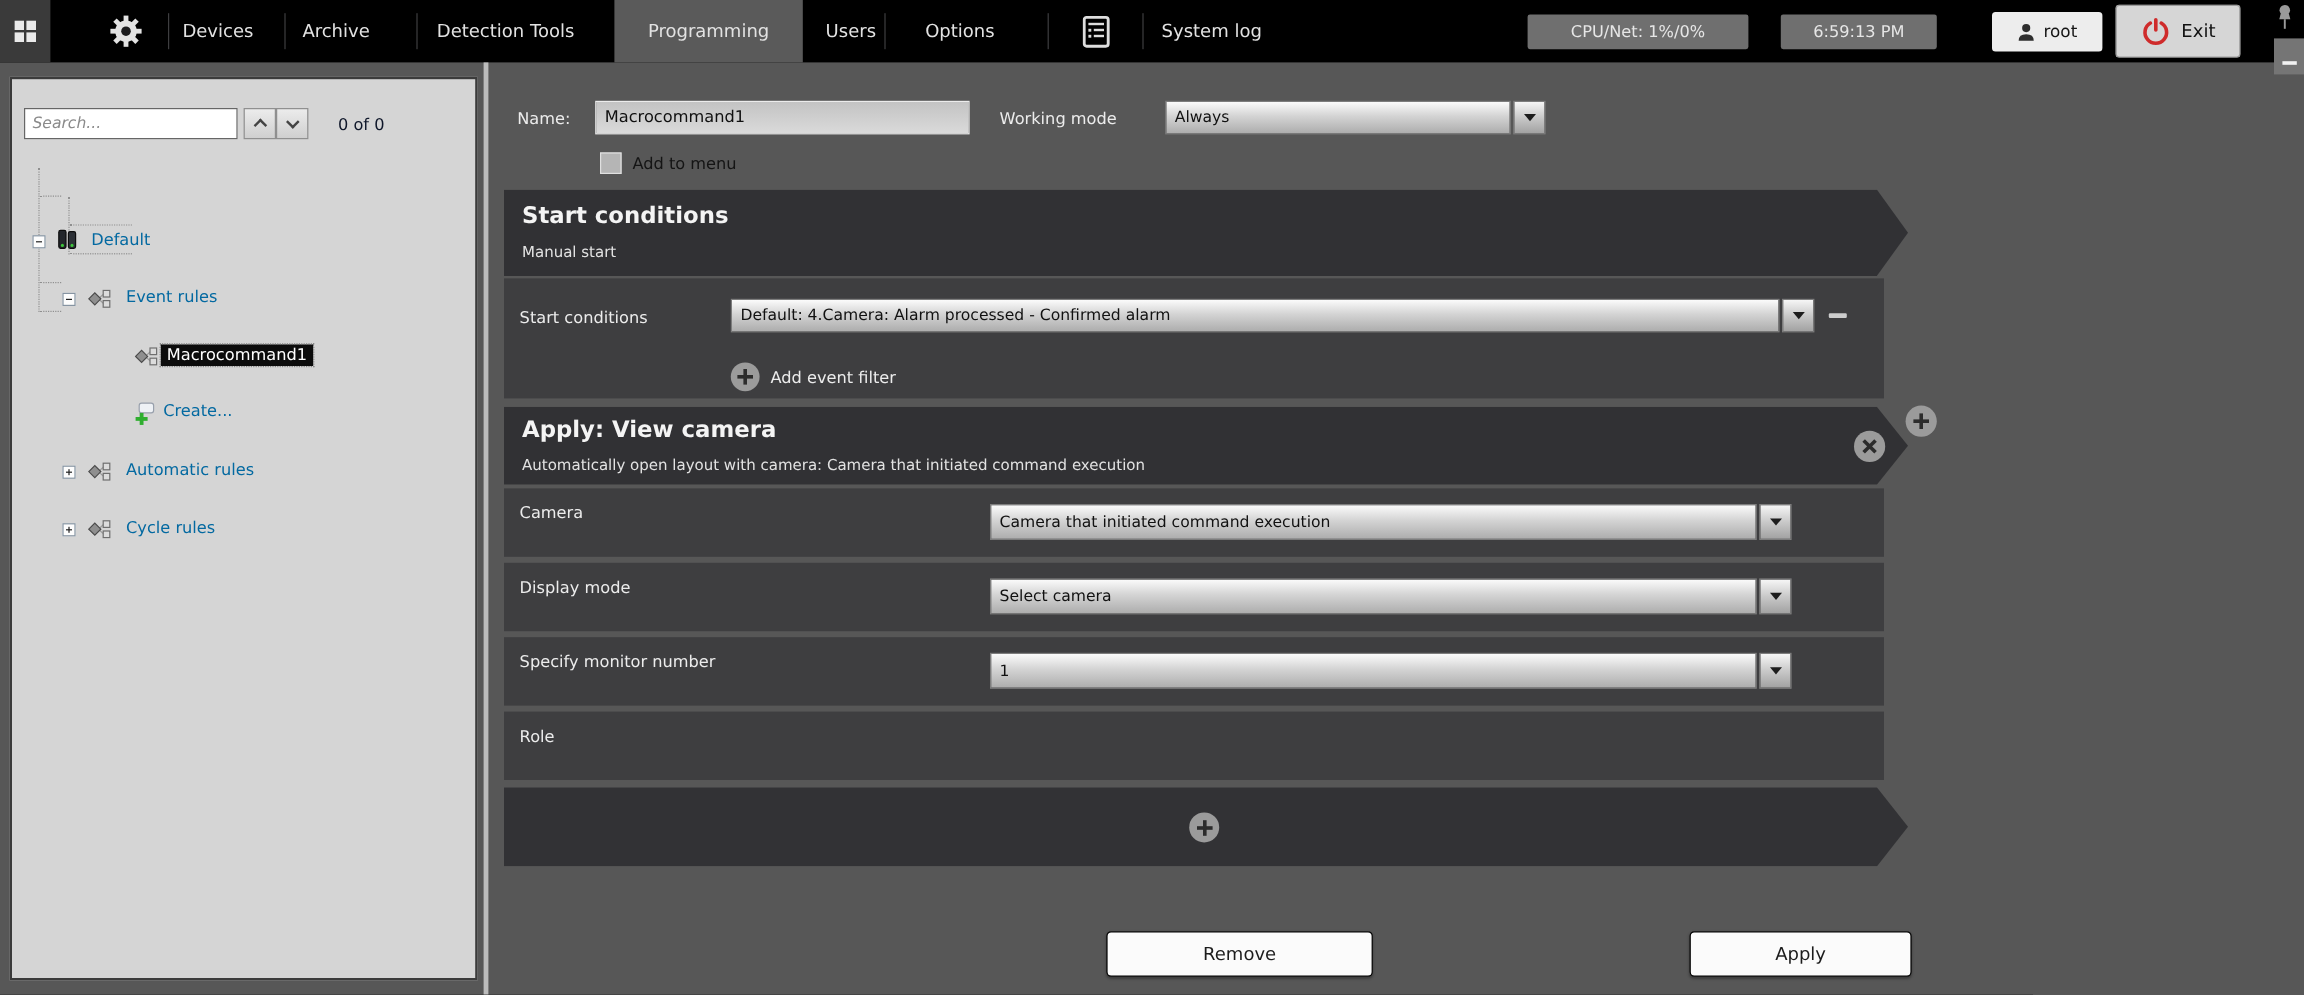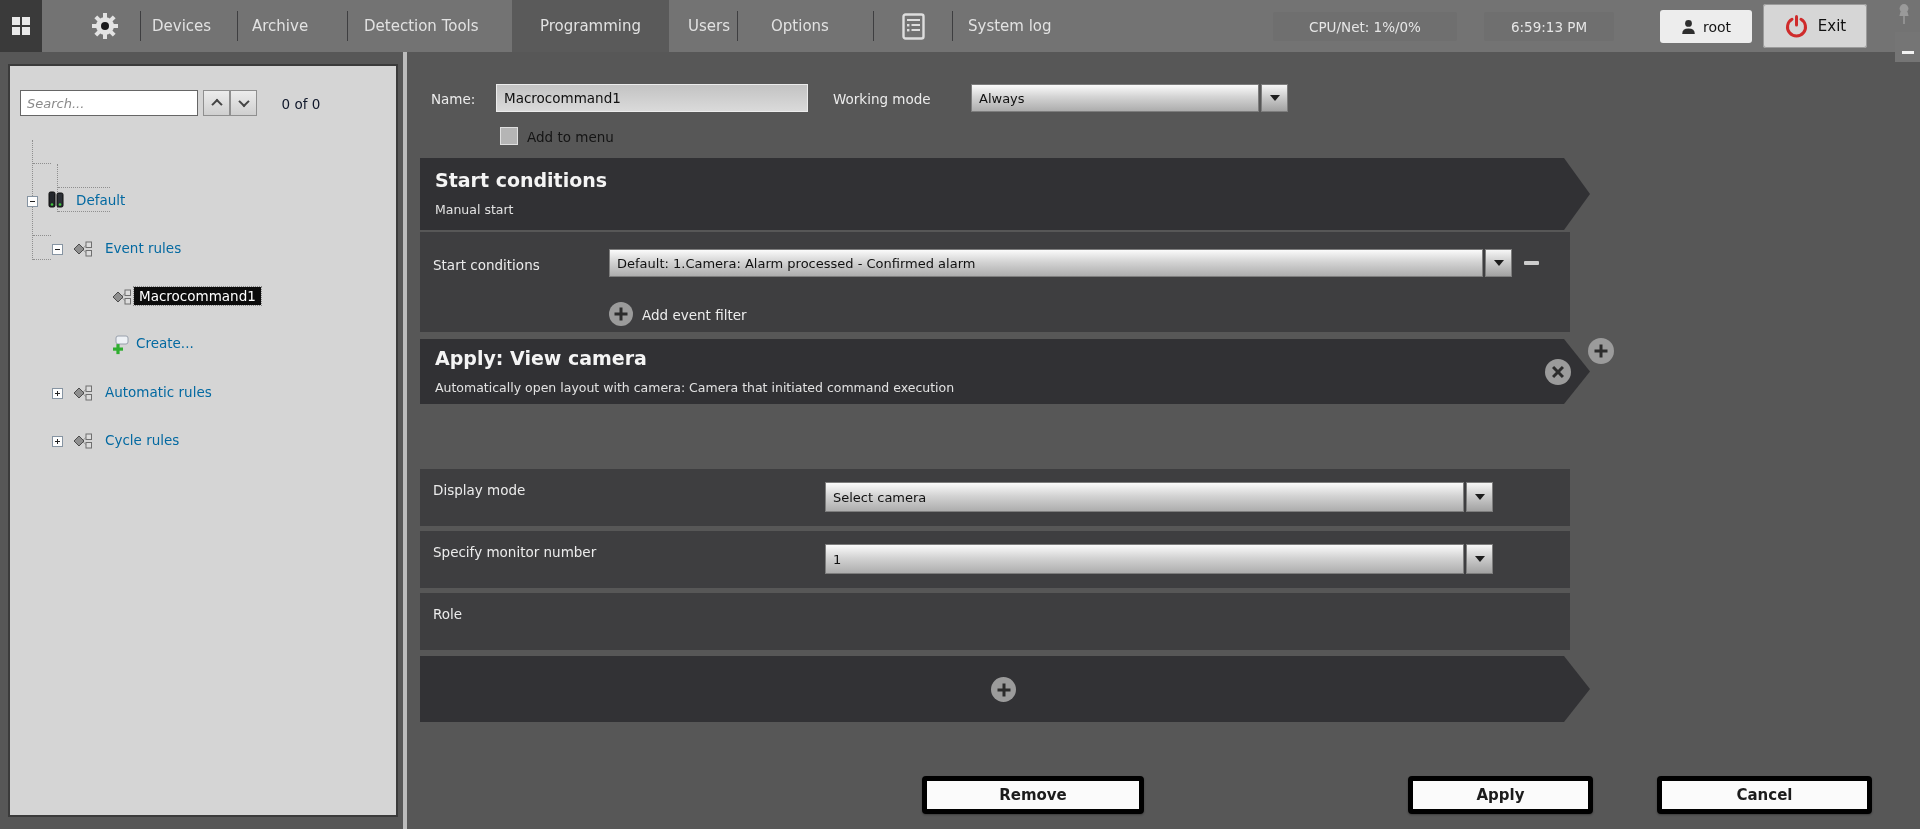--- a/index.html
+++ b/index.html
@@ -1,20 +1,20 @@
 <!DOCTYPE html>
 <html><head>
 <meta charset="utf-8">
 <style>
   html,body{margin:0;padding:0;background:#2a2a2a;}
   *{box-sizing:border-box;font-family:"DejaVu Sans","Liberation Sans",sans-serif;}
   .screen{position:relative;width:1920px;height:829px;background:#575757;overflow:hidden;}
 
   
-  .topbar{position:absolute;left:0;top:0;width:1920px;height:52px;background:#737373;}
+  .topbar{position:absolute;left:0;top:0;width:1920px;height:52px;background:#000000;}
   .appsbtn{position:absolute;left:0;top:0;width:42px;height:52px;background:#3a3a3a;display:flex;align-items:center;justify-content:center;}
   .gear{position:absolute;left:90px;top:11px;}
   .navsep{position:absolute;top:11px;width:1px;height:30px;background:#3e3e40;}
   .navitem{position:absolute;top:0;height:52px;line-height:52px;color:#e2e2e2;font-size:15px;white-space:nowrap;cursor:default;}
   .navtab-active{position:absolute;left:512px;top:0;width:157px;height:52px;background:#5a5a5a;text-align:center;}
   .logicon{position:absolute;left:902px;top:13px;}
   .pillbtn{position:absolute;border-radius:2px;background:#6f6f6f;color:#e6e6e6;font-size:13.5px;display:flex;align-items:center;justify-content:center;white-space:nowrap;}
   .rootbtn{position:absolute;left:1660px;top:10px;width:92px;height:33px;background:#ededed;border-radius:3px;color:#151515;font-size:14px;display:flex;align-items:center;justify-content:center;gap:7px;}
   .exitbtn{position:absolute;left:1763px;top:4px;width:104px;height:44px;background:#d6d6d6;border-radius:3px;color:#111;font-size:15px;display:flex;align-items:center;justify-content:center;gap:9px;box-shadow:0 0 0 1px #9b9b9b inset;}
   .pin{position:absolute;left:1896px;top:3px;}
@@ -58,21 +58,21 @@
   .circle{position:absolute;border-radius:50%;background:#9b9b9b;}
   .circle::before,.circle::after{content:"";position:absolute;background:#2c2c2c;left:50%;top:50%;}
   .circle.plus::before{width:13px;height:3px;transform:translate(-50%,-50%);}
   .circle.plus::after{width:3px;height:13px;transform:translate(-50%,-50%);}
   .circle.cross::before{width:14px;height:3px;transform:translate(-50%,-50%) rotate(45deg);}
   .circle.cross::after{width:14px;height:3px;transform:translate(-50%,-50%) rotate(-45deg);}
   .minusbar{position:absolute;width:15px;height:4px;background:#cdcdcd;border-radius:1px;}
 
   .splitter{position:absolute;left:403px;top:52px;width:4px;height:777px;background:#bcbcbc;}
 
-  .footbtn{position:absolute;top:776px;height:38px;background:#fbfbfb;border:5px solid #000000;border-radius:4px;color:#1c1c1c;font-size:15px;display:flex;align-items:center;justify-content:center;box-shadow:0 1px 2px rgba(0,0,0,.3);font-weight:bold;}
+  .footbtn{position:absolute;top:776px;height:38px;background:#fbfbfb;border:1px solid #000000;border-radius:4px;color:#1c1c1c;font-size:15px;display:flex;align-items:center;justify-content:center;box-shadow:0 1px 2px rgba(0,0,0,.3);}
 </style>
 </head>
 <body>
 
 <div class="screen">
 
   <header class="topbar">
     <div class="appsbtn">
       <svg width="19" height="19" viewBox="0 0 19 19">
         <g fill="#eaeaea">
@@ -250,36 +250,45 @@
   <span class="dlabel" style="left:527px;top:129px">Add to menu</span>
 
   <div class="band-header" style="top:158px;height:72px">
     <span class="band-title" style="top:11px">Start conditions</span>
     <span class="band-sub" style="top:44px">Manual start</span>
   </div>
   <div class="band-body" style="top:232px;height:100px">
     <span class="flabel" style="left:13px;top:25px">Start conditions</span>
     <div class="combo" style="left:189px;top:17px;width:903px">
       <div class="combo-body">
-          <span>Default: 1.Camera: Alarm processed - Confirmed alarm</span>
+          <span>Default: 4.Camera: Alarm processed - Confirmed alarm</span>
         </div>
       <div class="combo-arrow"></div>
     </div>
     <span class="minusbar" style="left:1104px;top:29px"></span>
     <span class="circle plus" style="left:189px;top:70px;width:24px;height:24px"></span>
     <span class="flabel" style="left:222px;top:75px">Add event filter</span>
   </div>
 
   <div class="band-header" style="top:339px;height:65px">
     <span class="band-title" style="top:8px">Apply: View camera</span>
     <span class="band-sub" style="top:41px">Automatically open layout with camera: Camera that initiated command execution</span>
     <span class="circle cross" style="left:1125px;top:20px;width:26px;height:26px"></span>
   </div>
   <span class="circle plus" style="left:1588px;top:338px;width:26px;height:26px"></span>
 
+  <div class="band-row" style="top:407px">
+    <span class="flabel" style="left:13px;top:13px">Camera</span>
+    <div class="combo" style="left:405px;top:13px;width:668px;height:30px">
+      <div class="combo-body">
+          <span>Camera that initiated command execution</span>
+        </div>
+      <div class="combo-arrow"></div>
+    </div>
+  </div>
   <div class="band-row" style="top:469px">
     <span class="flabel" style="left:13px;top:13px">Display mode</span>
     <div class="combo" style="left:405px;top:13px;width:668px;height:30px">
       <div class="combo-body">
           <span>Select camera</span>
         </div>
       <div class="combo-arrow"></div>
     </div>
   </div>
   <div class="band-row" style="top:531px">
@@ -294,15 +303,14 @@
   <div class="band-row" style="top:593px">
     <span class="flabel" style="left:13px;top:13px">Role</span>
   </div>
 
   <div class="band-header" style="top:656px;height:66px;background:#323235">
     <span class="circle plus" style="left:571px;top:21px;width:25px;height:25px"></span>
   </div>
 
   <div class="footbtn" style="left:922px;width:222px">Remove</div>
   <div class="footbtn" style="left:1408px;width:185px">Apply</div>
-  <div class="footbtn" style="left:1657px;width:215px">Cancel</div>
 
 </div>
 
 </body></html>

